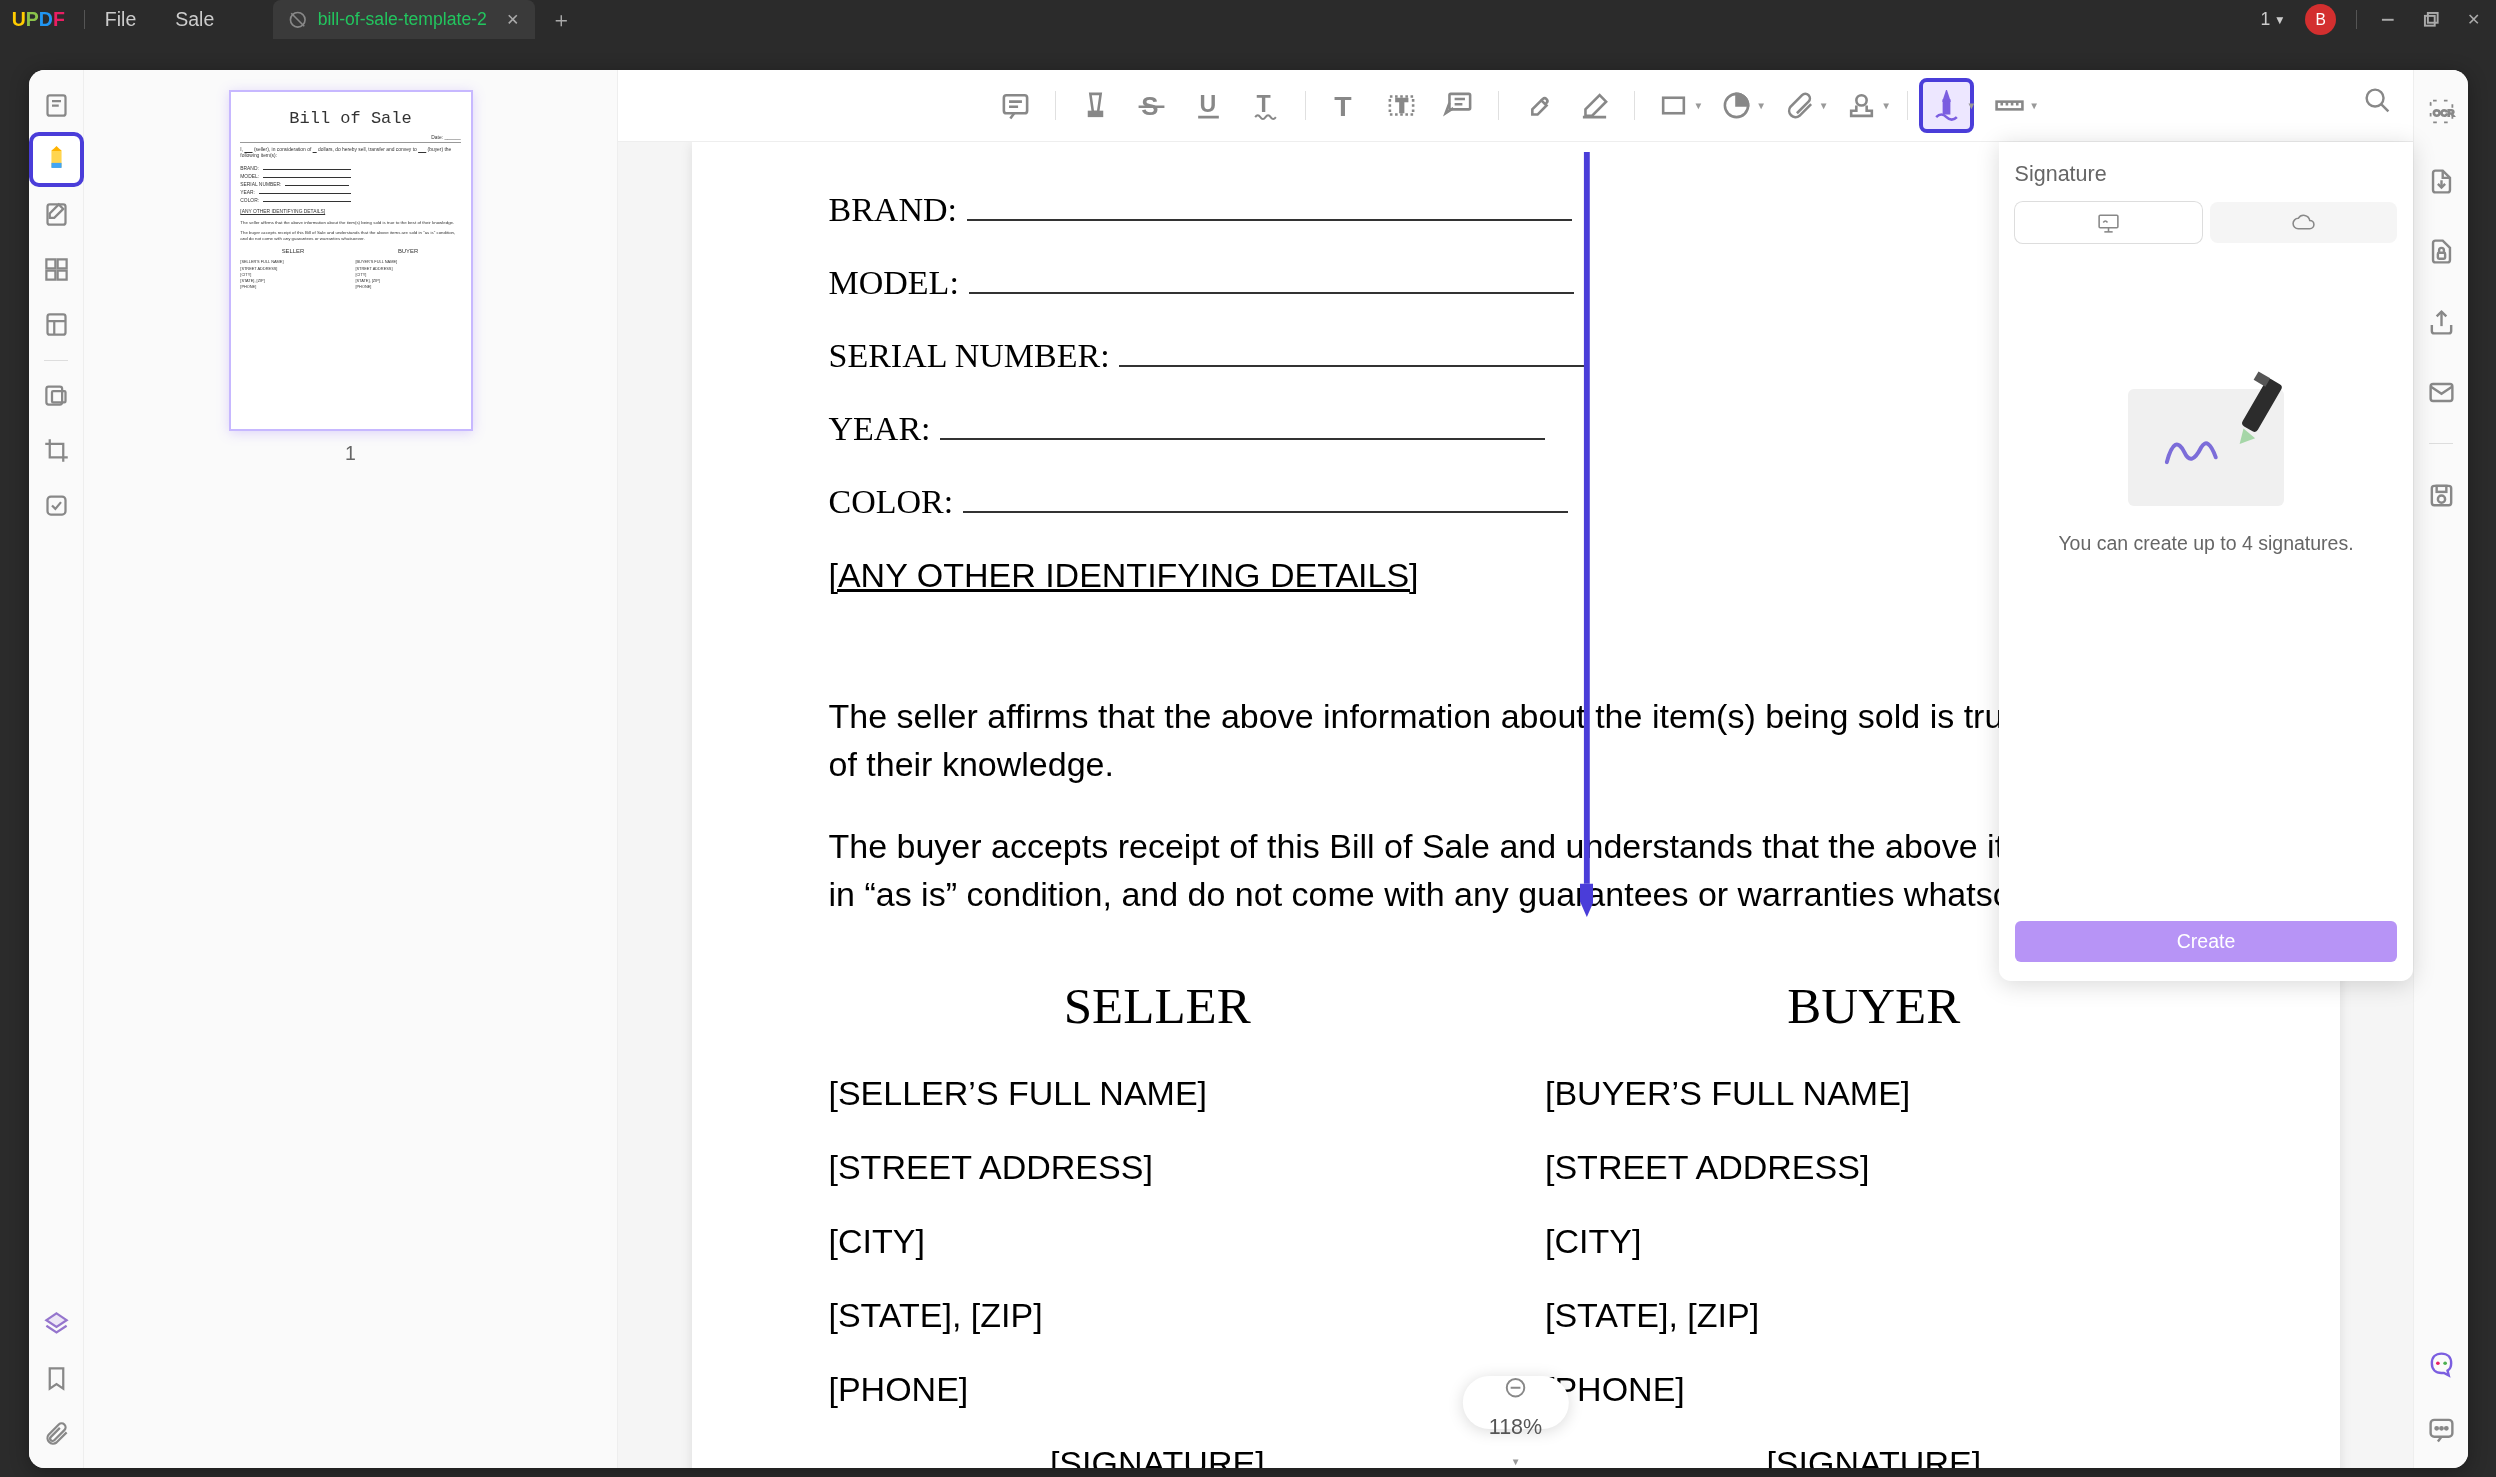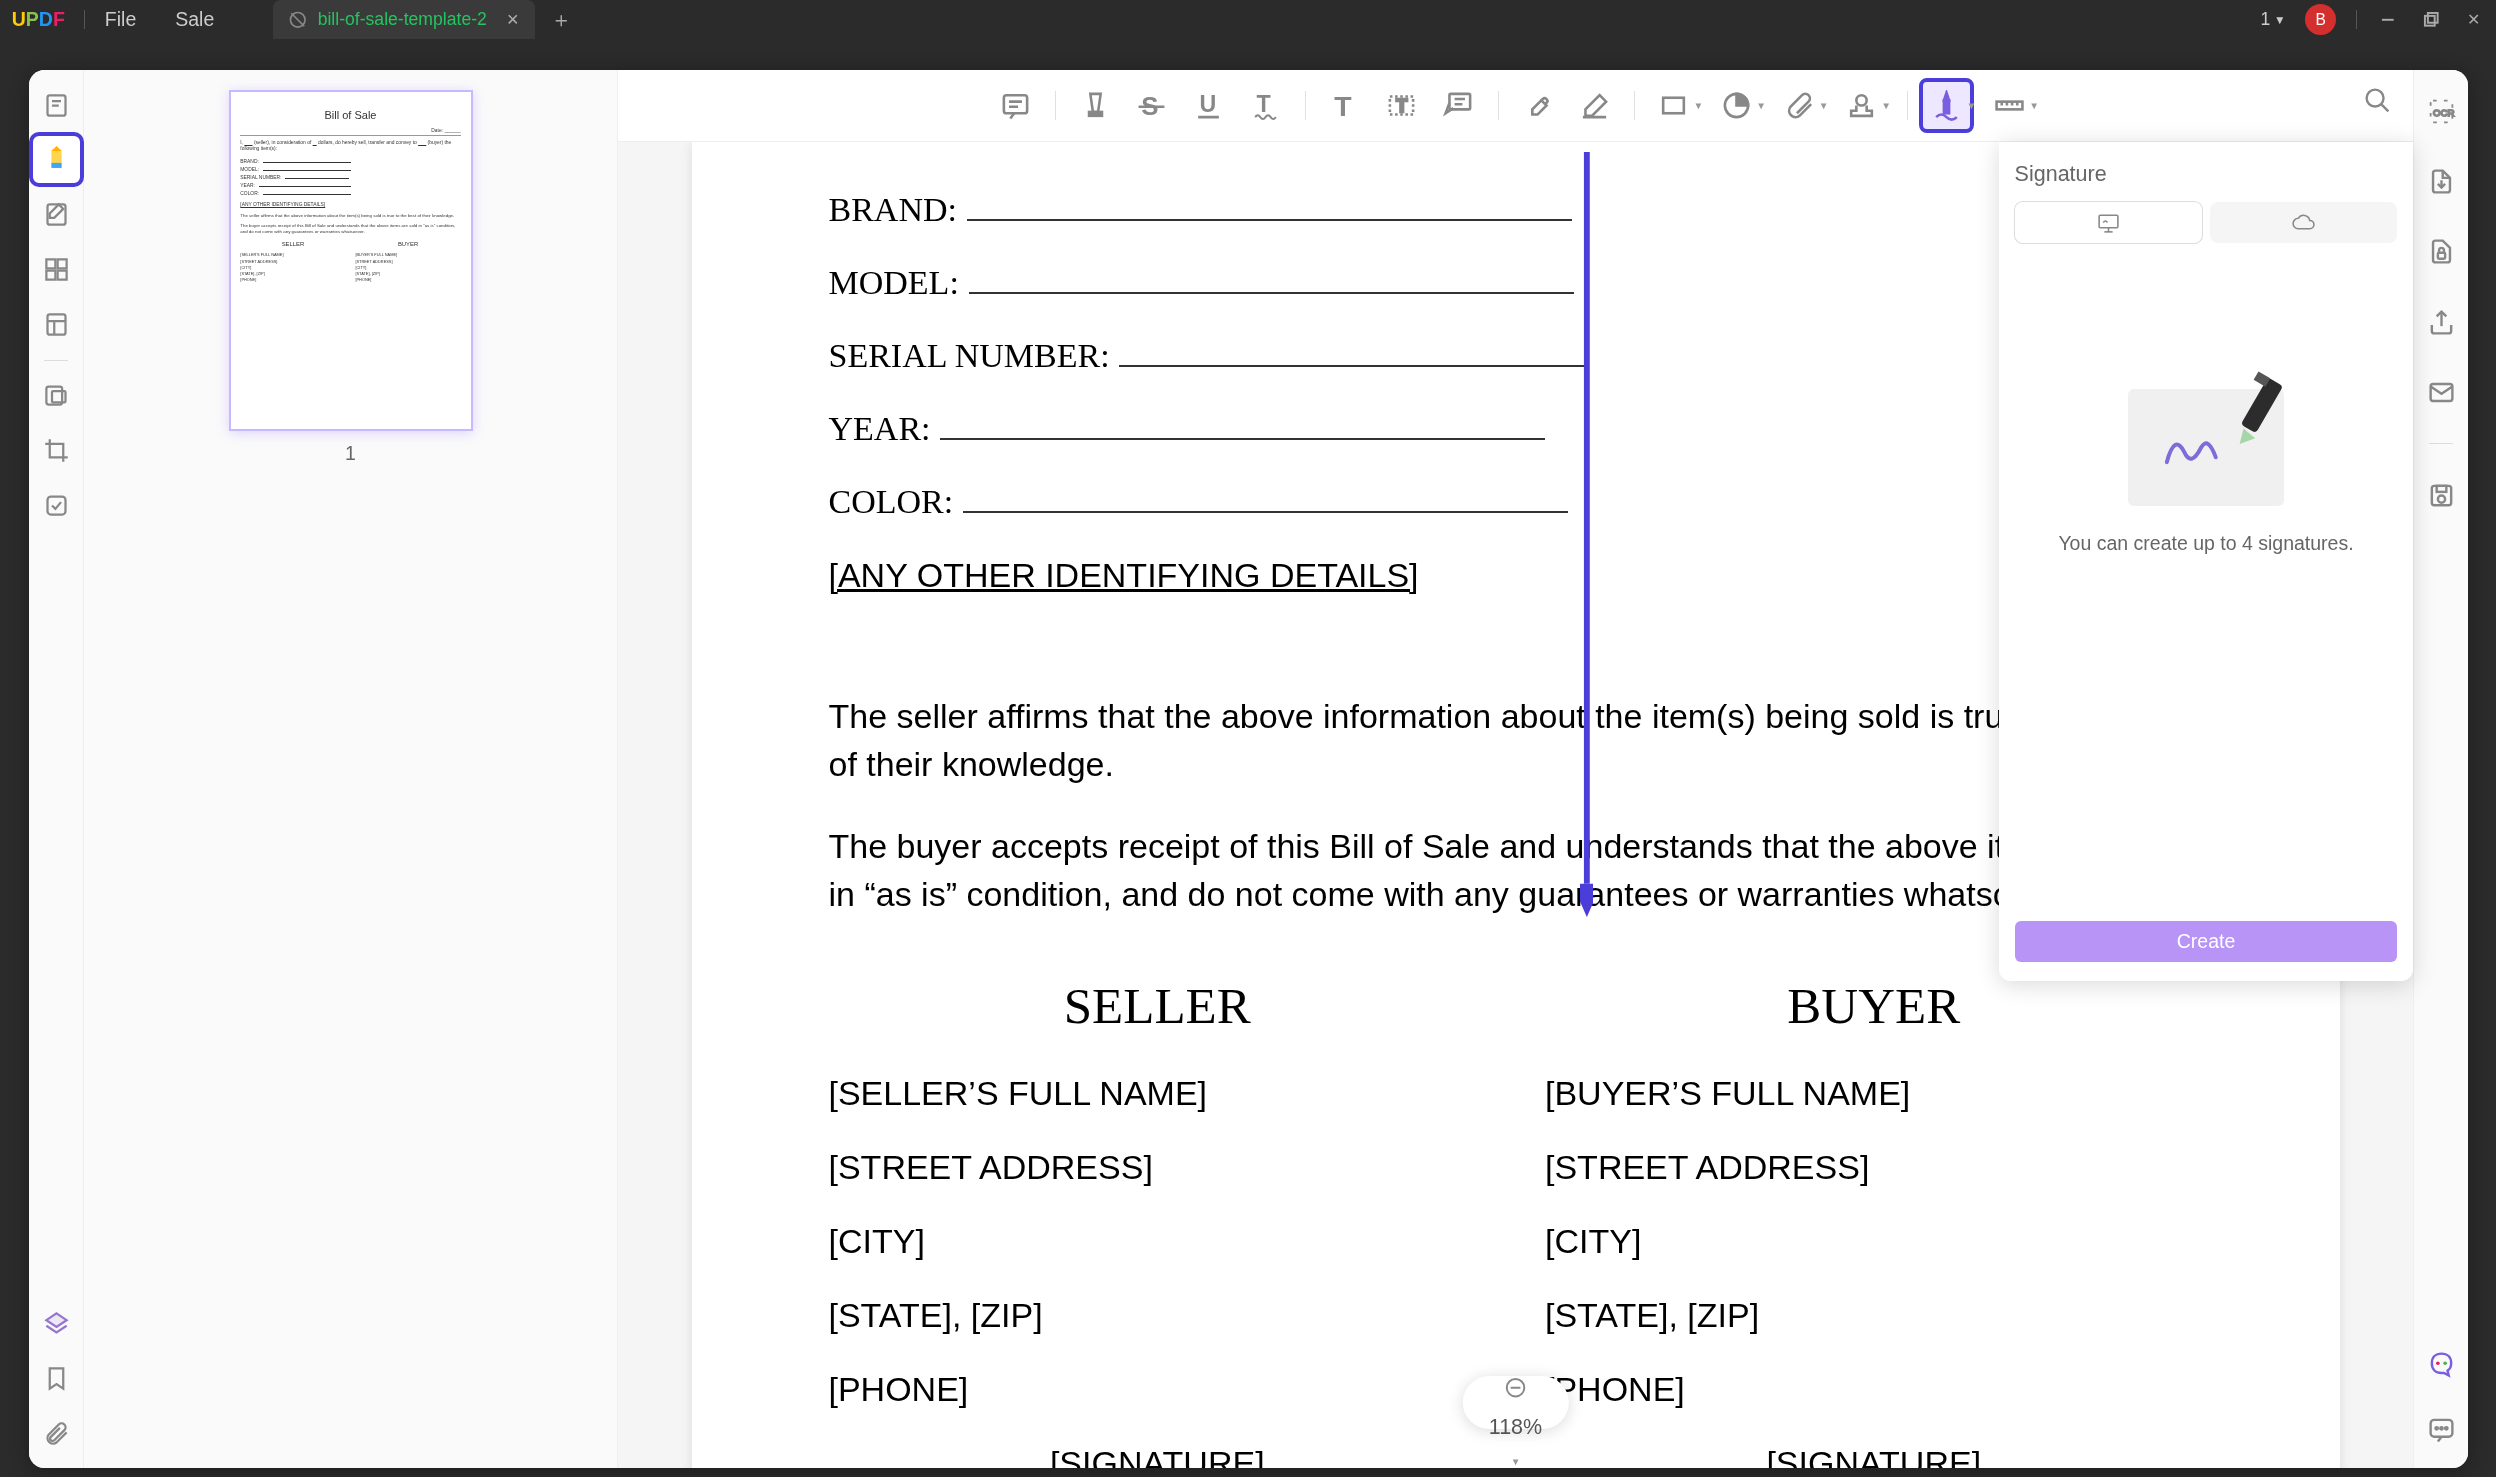--- a/index.html
+++ b/index.html
@@ -32,21 +32,21 @@
 .left-rail { width: 55px; background: #fafafa; display: flex; flex-direction: column; align-items: center; padding-top: 11.7px; gap: 7.8px; border-right: 1px solid #eee; }
 .rail-btn { width: 47px; height: 47px; display: flex; align-items: center; justify-content: center; border-radius: 7.8px; cursor: pointer; }
 .rail-btn.active { background: #fff; outline: 4.9px solid #4a3dd9; border-radius: 5.9px; }
 .rail-btn svg { width: 27px; height: 27px; }
 .rail-divider { width: 23.4px; height: 1px; background: #ddd; margin: 3.9px 0; }
 .rail-bottom { margin-top: auto; margin-bottom: 11.7px; display: flex; flex-direction: column; align-items: center; gap: 7.8px; }
 
 
 .thumb-panel { width: 534px; background: #fafafa; border-right: 1px solid #eee; padding: 19.5px; overflow-y: auto; }
 .thumb-page { width: 244px; height: 341px; background: #fff; border: 2px solid #c7b8ff; box-shadow: 0 2px 11.7px rgba(140,100,255,0.25); margin: 0 auto 11.7px; padding: 9.8px; font-size: 6.8px; color: #333; text-align: center; position: relative; }
-.thumb-title { font-family: Liberation Sans, sans-serif; font-size: 11px; margin: 7.8px 0 5.9px; }
+.thumb-title { font-family: Liberation Mono, monospace; font-size: 17px; margin: 7.8px 0 5.9px; }
 .thumb-body { text-align: left; font-size: 4.9px; line-height: 1.6; }
 .thumb-label { text-align: center; font-size: 19.5px; color: #666; }
 
 
 .doc-area { flex: 1; position: relative; background: #f5f5f5; display: flex; flex-direction: column; }
 
 
 .top-toolbar { height: 72px; background: #fff; display: flex; align-items: center; justify-content: center; gap: 9.8px; border-bottom: 1px solid #eee; padding: 0 19.5px; }
 .tb-btn { width: 47px; height: 47px; display: flex; align-items: center; justify-content: center; cursor: pointer; border-radius: 5.9px; }
 .tb-btn svg { width: 31px; height: 31px; }

